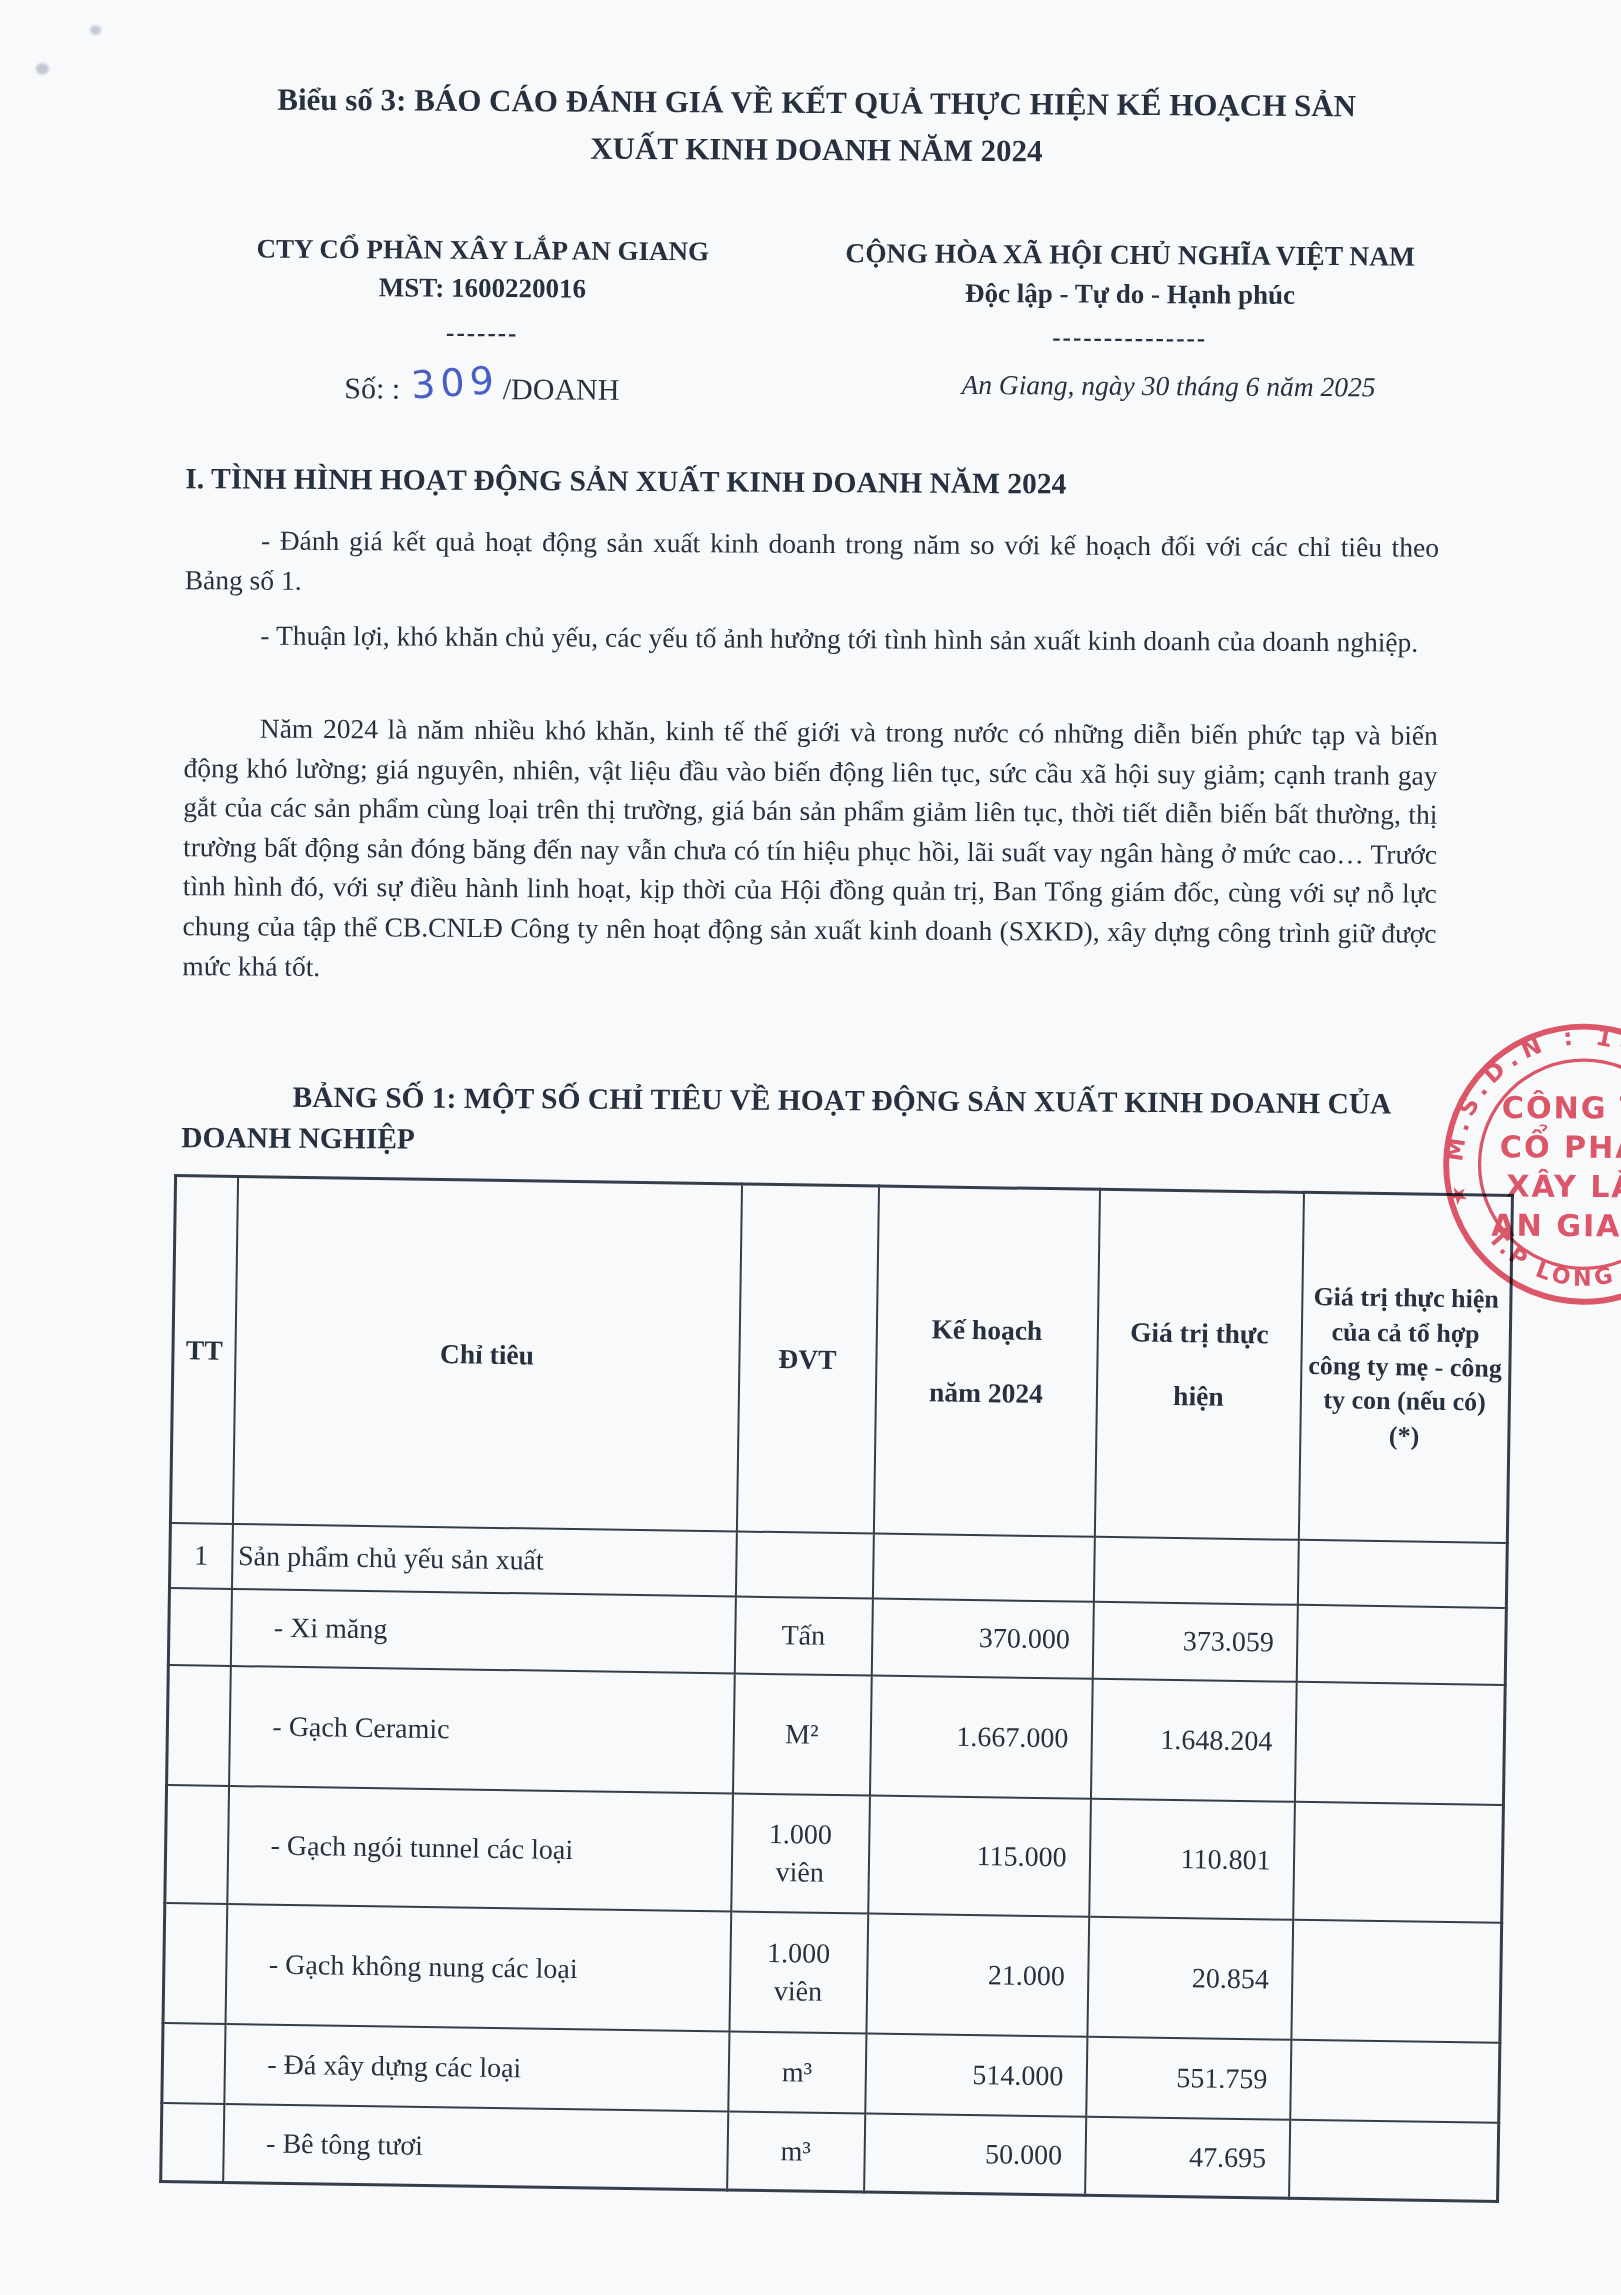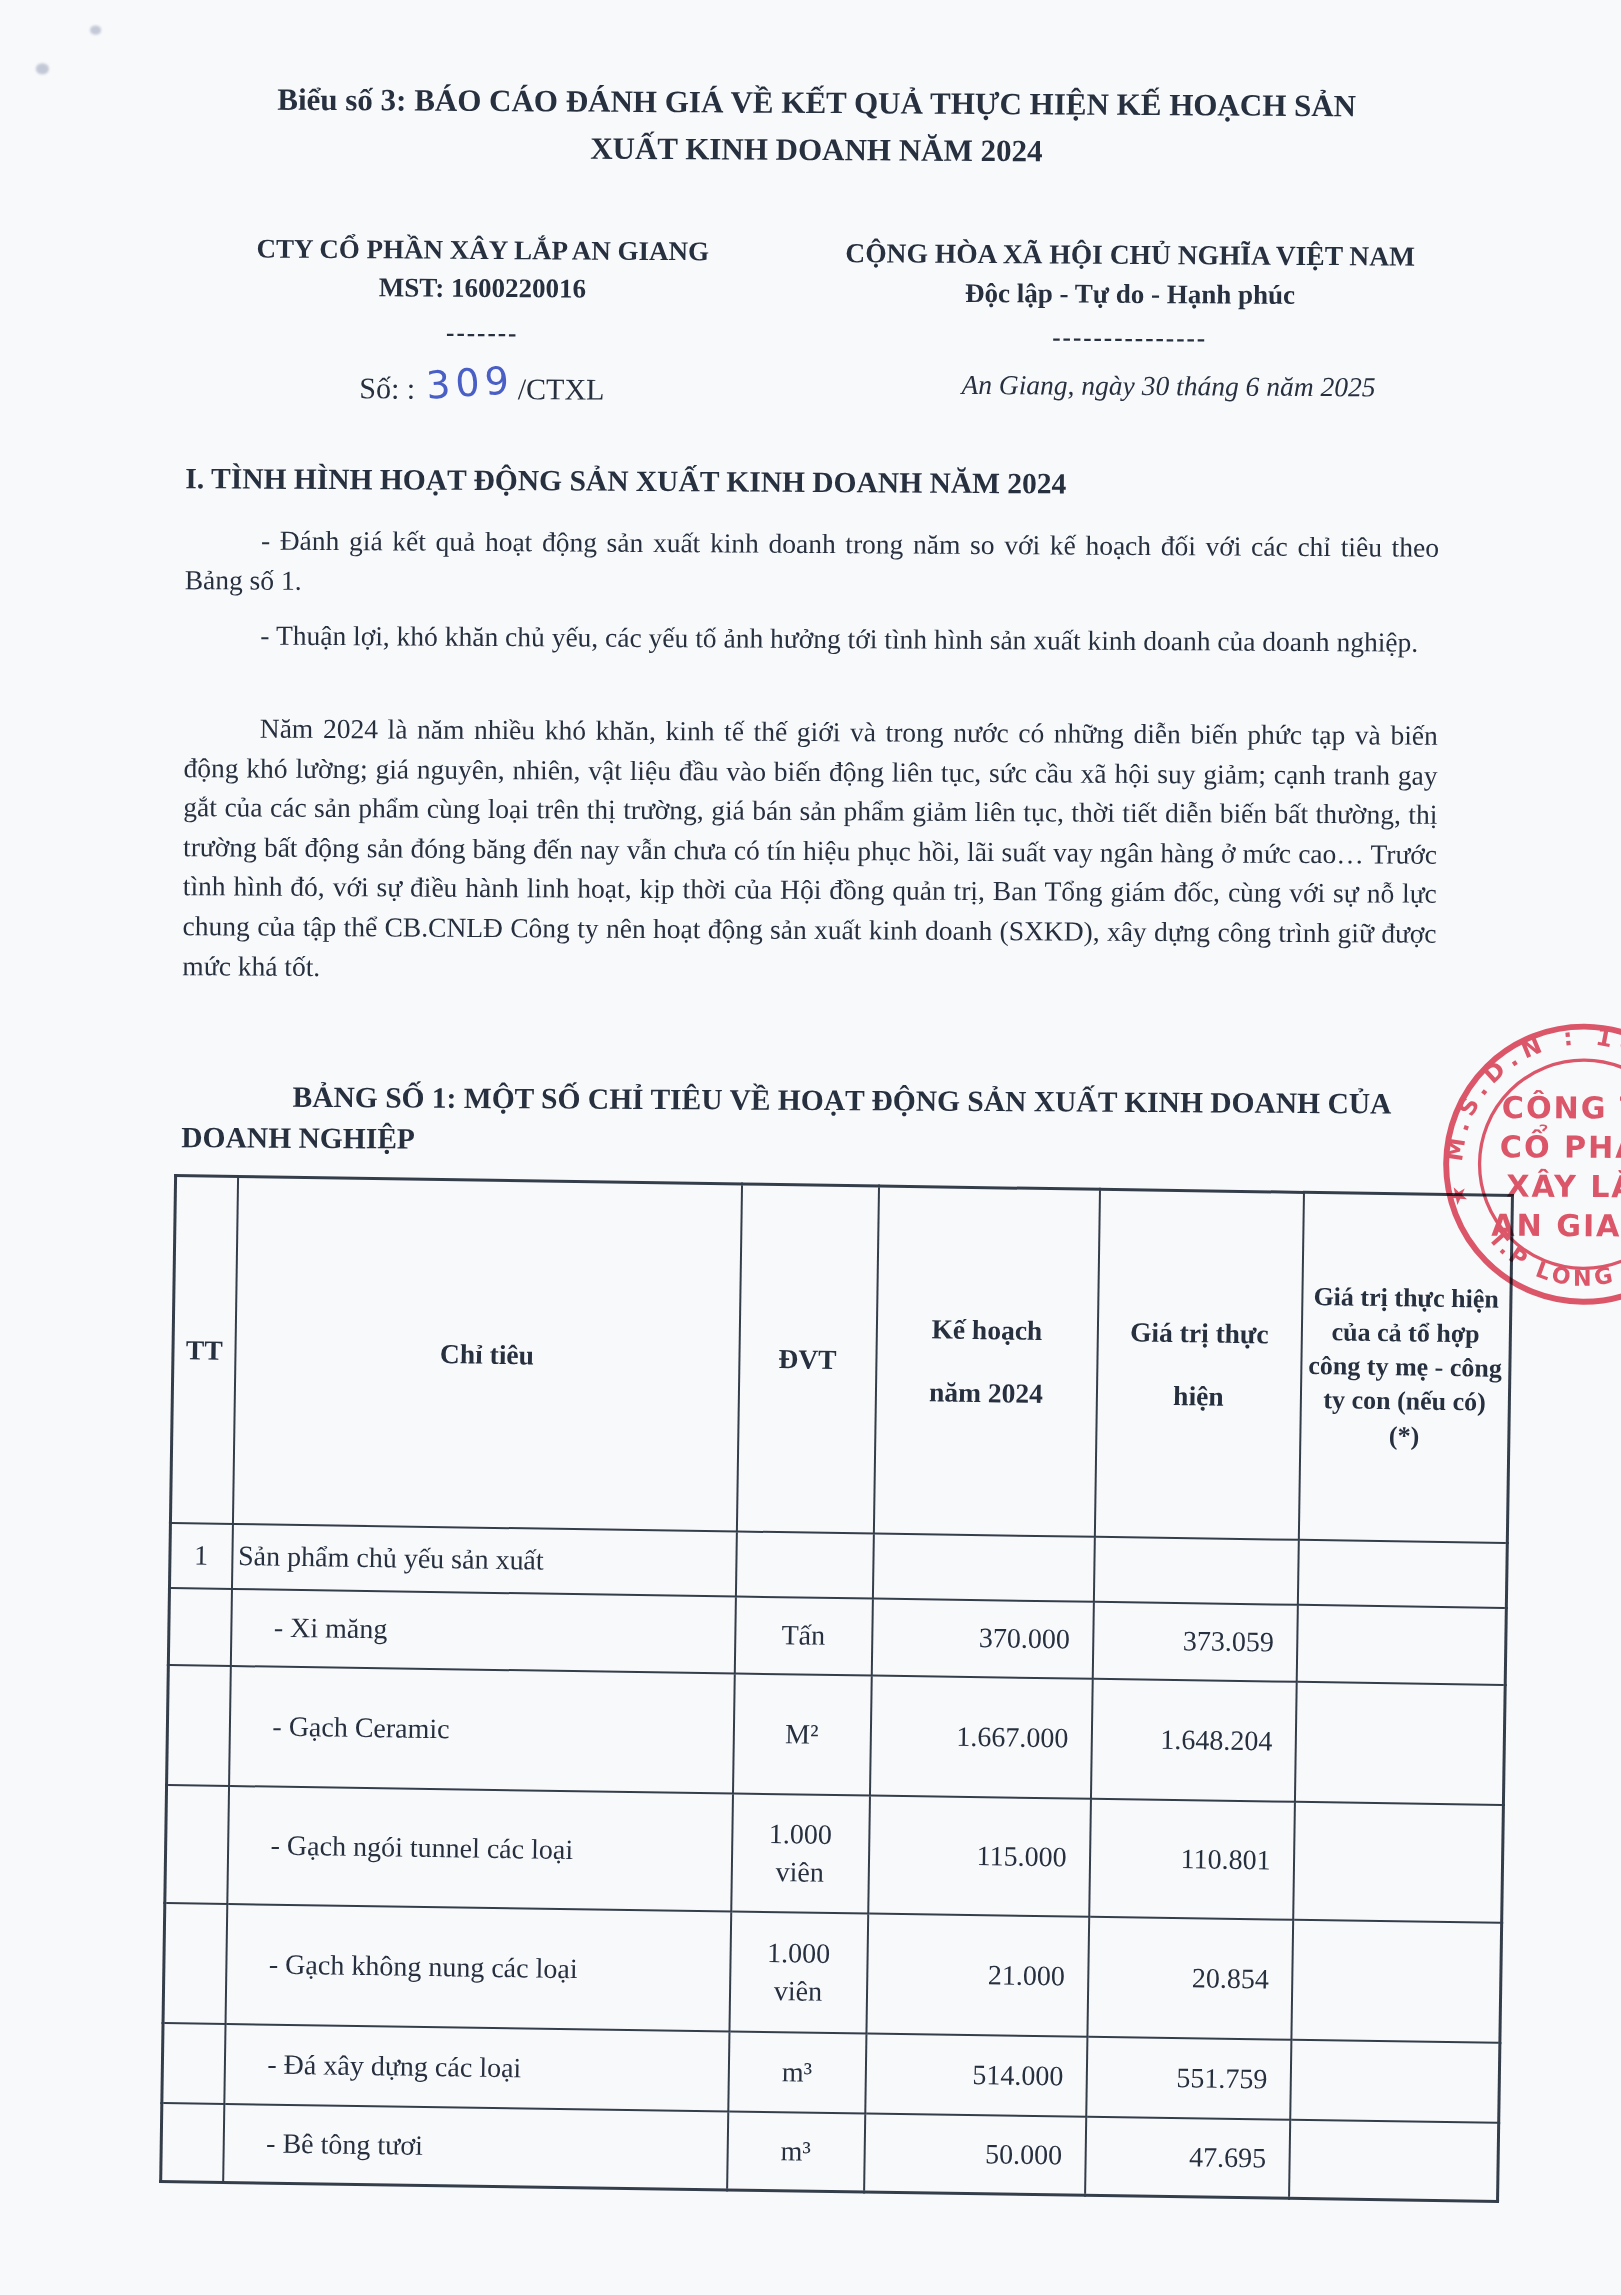--- a/index.html
+++ b/index.html
@@ -84,21 +84,21 @@
   <div class="doc-title">
     <div>Biểu số 3: BÁO CÁO ĐÁNH GIÁ VỀ KẾT QUẢ THỰC HIỆN KẾ HOẠCH SẢN</div>
     <div>XUẤT KINH DOANH NĂM 2024</div>
   </div>
 
   <div class="lh-left">
     <div class="company">CTY CỔ PHẦN XÂY LẮP AN GIANG</div>
     <div class="mst">MST: 1600220016</div>
     <div class="divider">-------</div>
     <div class="doc-number">
-      <span>Số: :</span><span class="hand">309</span><span>/CTXL</span>
+      <span>Số: :</span><span class="hand">309</span><span>/DOANH</span>
     </div>
   </div>
 
   <div class="lh-right">
     <div class="motto1">CỘNG HÒA XÃ HỘI CHỦ NGHĨA VIỆT NAM</div>
     <div class="motto2">Độc lập - Tự do - Hạnh phúc</div>
     <div class="divider divider-r">---------------</div>
     <div class="date-line">An Giang, ngày 30 tháng 6 năm 2025</div>
   </div>
 

